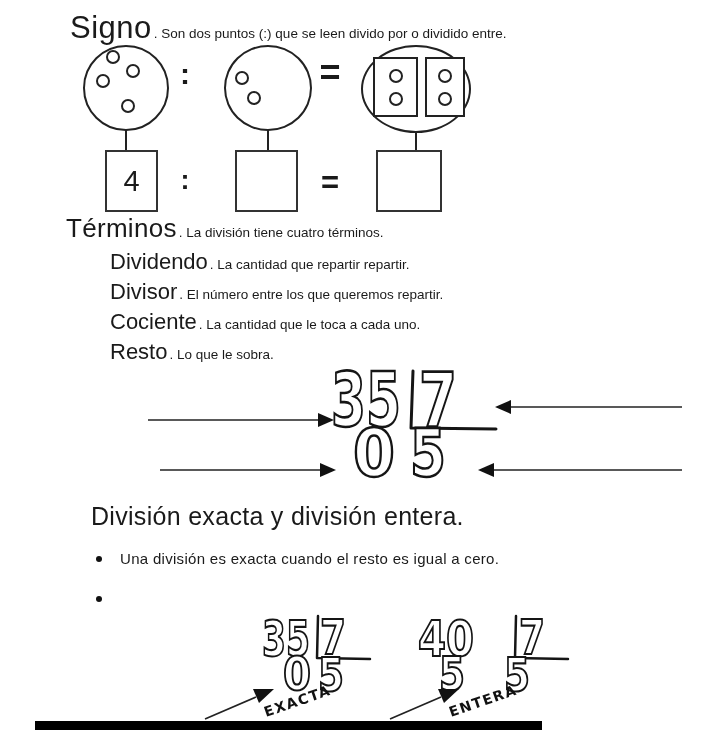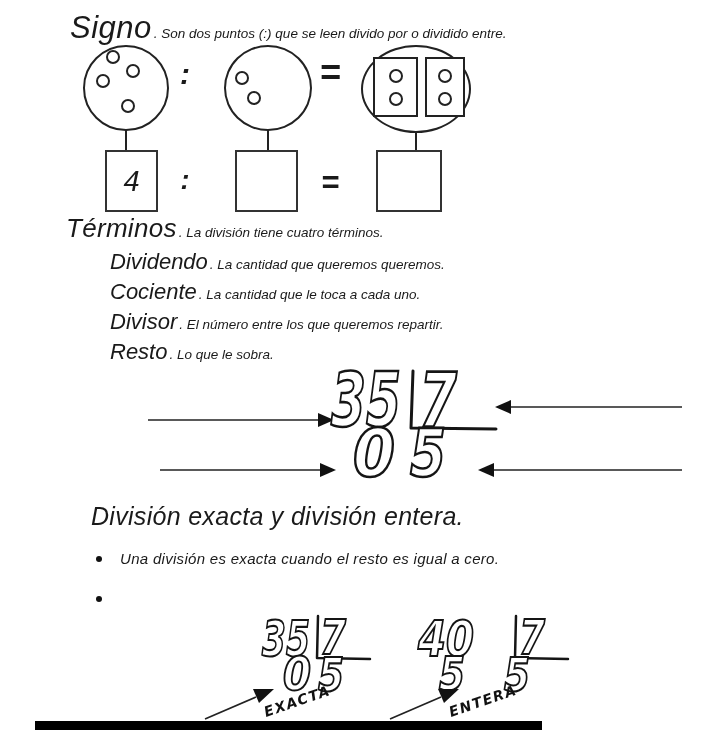--- a/index.html
+++ b/index.html
@@ -1,18 +1,18 @@
 <!DOCTYPE html>
 <html><head>
 <meta charset="utf-8">
 <style>
   html, body { margin:0; padding:0; background:#ffffff; }
   #page {
     position:relative; width:706px; height:730px; background:#fff;
-    font-family:"Liberation Sans", sans-serif; color:#1a1a1a; overflow:hidden;font-style:italic;
+    font-family:"Liberation Sans", sans-serif; color:#1a1a1a; overflow:hidden;
   }
   
   .hline { position:absolute; display:flex; align-items:baseline; white-space:nowrap; }
   .h-big   { font-size:31px; letter-spacing:0.5px; }
   .h-med   { font-size:26px; letter-spacing:0.3px; }
   .h-term  { font-size:22px; }
   .h-small { font-size:13.5px; margin-left:2px; }
 
   
   .fig-signo { position:absolute; left:80px; top:45px; width:410px; height:170px; }
@@ -97,29 +97,29 @@
     <div class="sq" style="left:296px; top:105px; width:66px; height:62px;"></div>
   </div>
 
   <div class="terms">
     <div class="hline-rel">
       <span class="h-med">Términos</span>
       <span class="h-small">. La división tiene cuatro términos.</span>
     </div>
     <div class="term-row">
       <span class="h-term">Dividendo</span>
-      <span class="h-small">. La cantidad  que queremos queremos.</span>
+      <span class="h-small">. La cantidad  que repartir repartir.</span>
+    </div>
+    <div class="term-row">
+      <span class="h-term">Divisor</span>
+      <span class="h-small">. El número entre los que queremos repartir.</span>
     </div>
     <div class="term-row">
       <span class="h-term">Cociente</span>
       <span class="h-small">. La cantidad que le toca a cada uno.</span>
-    </div>
-    <div class="term-row">
-      <span class="h-term">Divisor</span>
-      <span class="h-small">. El número entre los que queremos repartir.</span>
     </div>
     <div class="term-row">
       <span class="h-term">Resto</span>
       <span class="h-small">. Lo que le sobra.</span>
     </div>
   </div>
 
   <svg class="fig-div1" viewBox="0 0 706 112">
     <line class="ln" x1="148" y1="52" x2="318" y2="52"></line>
     <polygon class="hd" points="318,45 318,59 334,52"></polygon>

